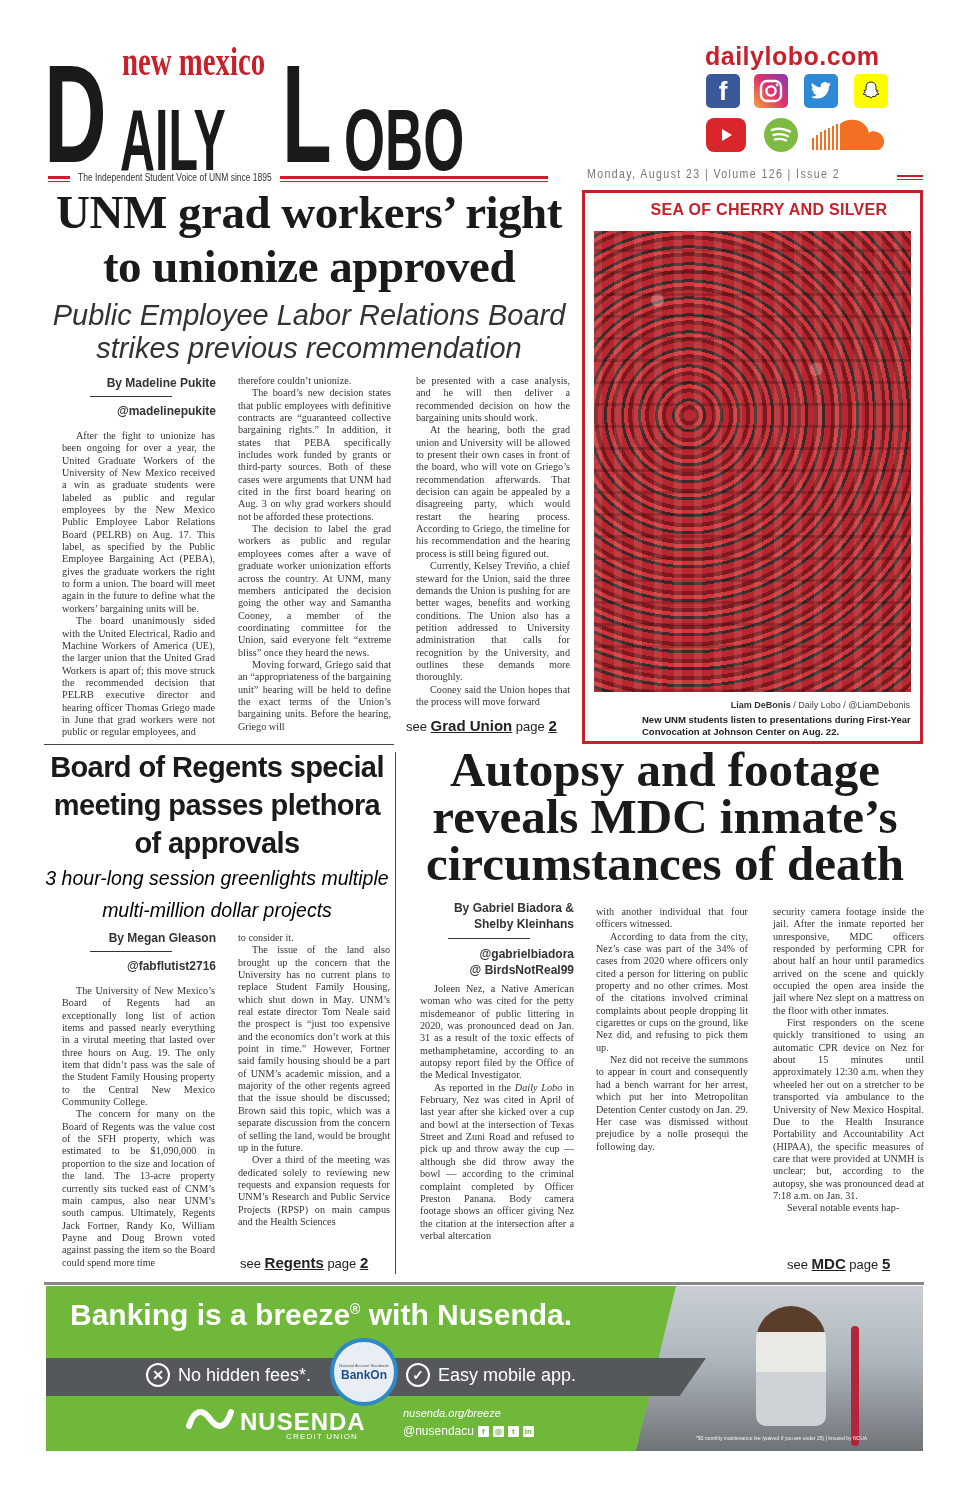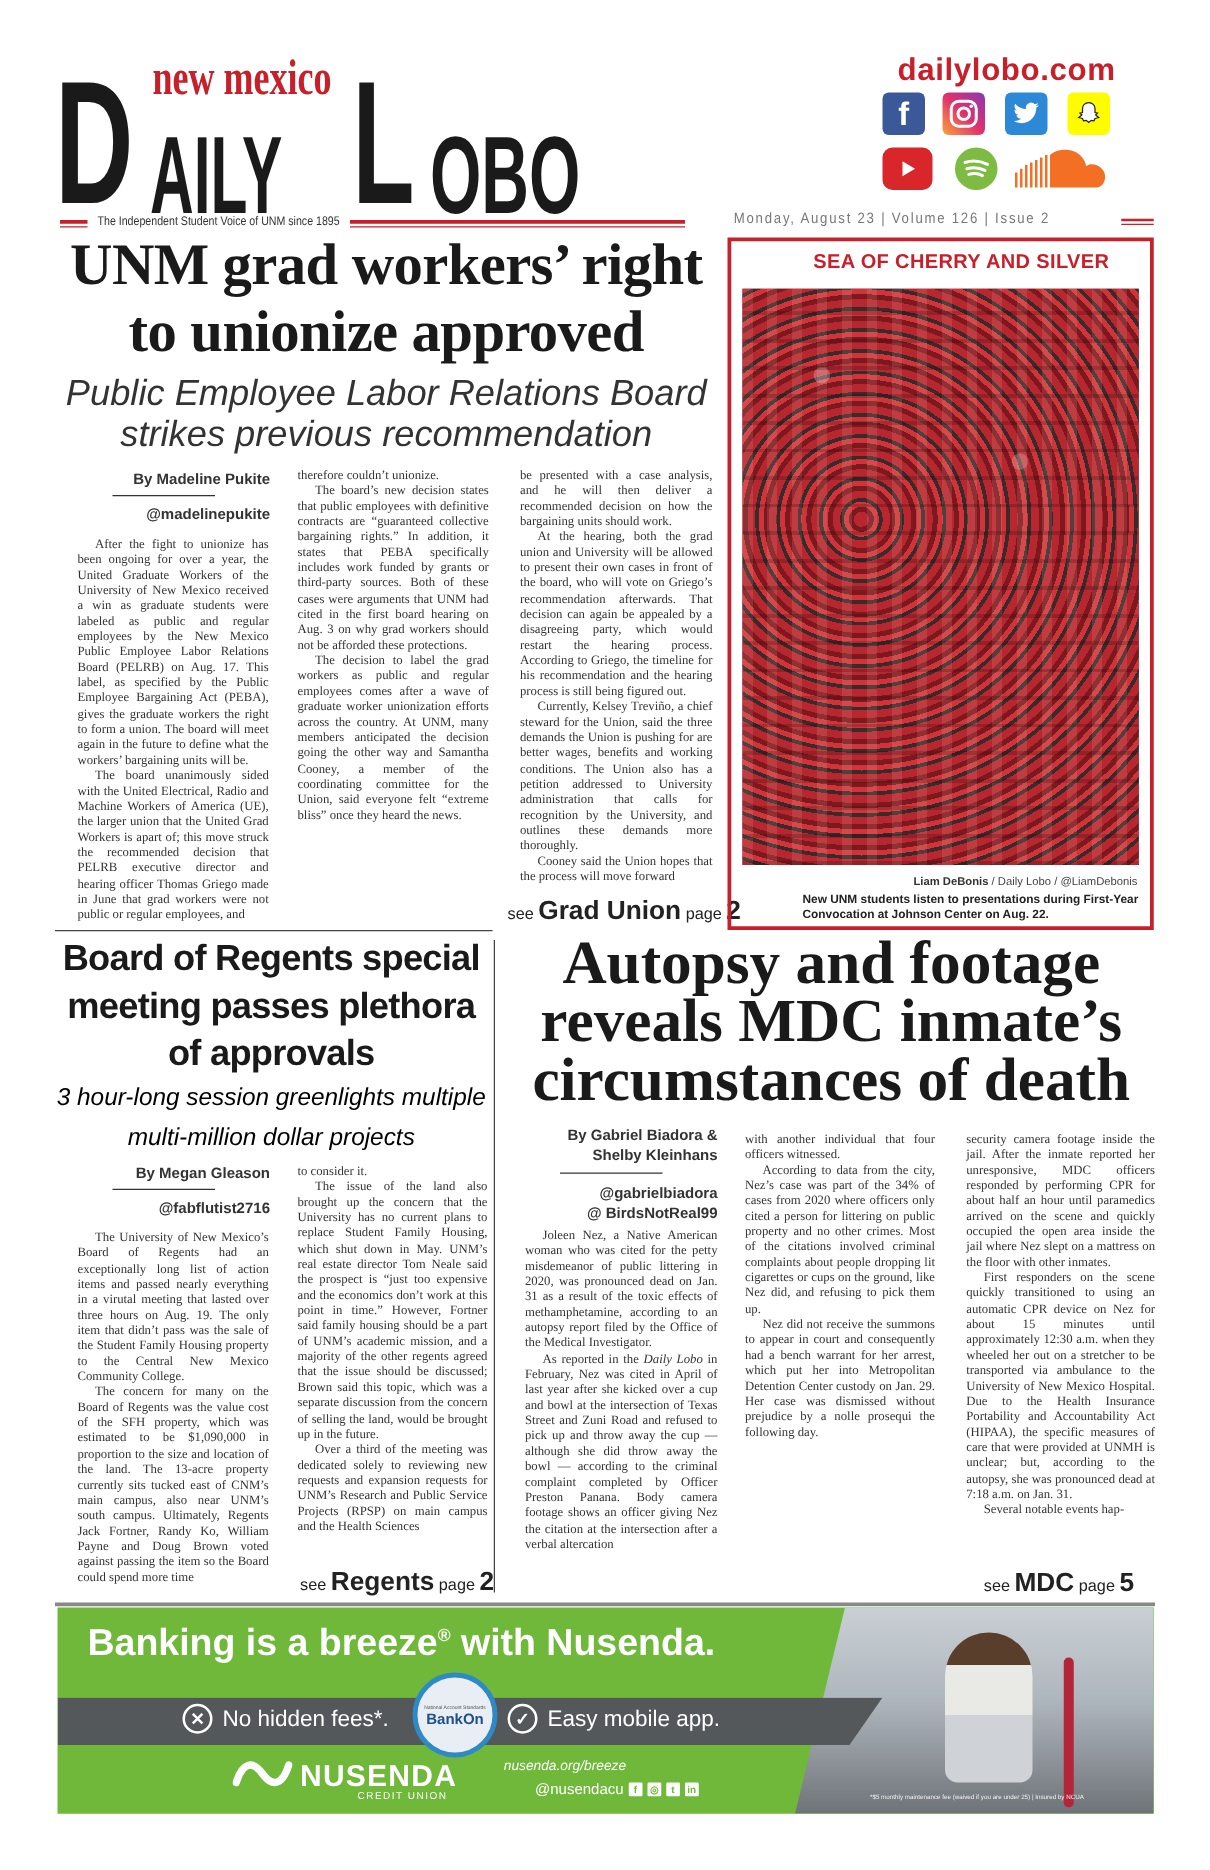--- a/index.html
+++ b/index.html
@@ -12,21 +12,21 @@
   .mh-D { left: 0; top: 4px; font-size: 140px; transform: scaleX(0.62); letter-spacing: -2px; }
   .mh-AILY { left: 76px; top: 56px; font-size: 88px; transform: scaleX(0.55); }
   .mh-L { left: 238px; top: 4px; font-size: 140px; transform: scaleX(0.58); }
   .mh-OBO { left: 300px; top: 56px; font-size: 88px; transform: scaleX(0.6); }
   .mh-nm { position: absolute; left: 78px; top: 2px; font-family: "Liberation Serif", serif; font-weight: 700; color: #c8202a; font-size: 40px; transform: scaleX(0.72); transform-origin: left top; line-height: 1; }
   .mh-tag { position: absolute; left: 34px; top: 132px; font-family: "Liberation Sans", sans-serif; font-size: 10px; color: #333; transform: scaleX(0.85); transform-origin: left top; white-space: nowrap; }
   .mh-rule-l { position: absolute; left: 4px; top: 136px; width: 22px; height: 6px; border-top: 3px solid #c8202a; border-bottom: 1px solid #c8202a; }
   .mh-rule-r { position: absolute; left: 236px; top: 136px; width: 268px; height: 6px; border-top: 3px solid #c8202a; border-bottom: 1px solid #c8202a; }
 
   
-  .site { position: absolute; left: 705px; top: 42px; font-family: "Liberation Sans", sans-serif; font-weight: 700; font-size: 25px; color: #c8202a; letter-spacing: 0.5px; margin-left: 13px; }
+  .site { position: absolute; left: 705px; top: 42px; font-family: "Liberation Sans", sans-serif; font-weight: 700; font-size: 25px; color: #c8202a; letter-spacing: 0.5px; }
   .social { position: absolute; left: 706px; top: 74px; width: 186px; }
   .soc { position: absolute; width: 34px; height: 34px; border-radius: 5px; display: flex; align-items: center; justify-content: center; color: #fff; font-family: "Liberation Sans", sans-serif; font-weight: 700; }
   .dateline { position: absolute; left: 587px; top: 167px; font-family: "Liberation Sans", sans-serif; font-size: 12px; color: #777; letter-spacing: 1.6px; transform: scaleX(0.88); transform-origin: left top; white-space: nowrap; }
   .date-rule { position: absolute; left: 897px; top: 175px; width: 26px; height: 5px; border-top: 2px solid #c8202a; border-bottom: 1px solid #c8202a; }
 
   
   .photo-box { position: absolute; left: 582px; top: 190px; width: 341px; height: 554px; border: 3px solid #c8202a; }
   .photo-title { position: absolute; left: 0; top: 8px; width: 100%; text-align: center; font-family: "Liberation Sans", sans-serif; font-weight: 700; font-size: 16px; color: #c8202a; letter-spacing: 0.3px; padding-left: 33px; }
   .photo { position: absolute; left: 9px; top: 38px; width: 317px; height: 461px; overflow: hidden;
     background:
@@ -47,21 +47,21 @@
   .dek1 { position: absolute; left: 44px; top: 299px; width: 530px; text-align: center; font-family: "Liberation Sans", sans-serif; font-style: italic; font-size: 29px; line-height: 33px; color: #333; }
 
   .byline { position: absolute; text-align: right; font-family: "Liberation Sans", sans-serif; font-weight: 700; font-size: 12px; color: #333; }
   .byline .rule { display: block; width: 82px; height: 1px; background: #333; margin: 6px auto 7px; }
 
   .col { position: absolute; font-family: "Liberation Serif", serif; font-size: 10.2px; line-height: 12.35px; color: #333; text-align: justify; hyphens: auto; }
   .col p { text-indent: 14px; padding-left: 16px; }
   .col p.noind { text-indent: 0; }
 
   .jump { position: absolute; font-family: "Liberation Sans", sans-serif; font-size: 13px; color: #222; white-space: nowrap; }
-  .jump b { font-size: 21px; font-weight: 700; }
+  .jump b { font-size: 15px; font-weight: 700; text-decoration: underline; }
 
   .hrule { position: absolute; height: 1px; background: #444; }
   .vrule { position: absolute; width: 1px; background: #444; }
 
   .hl2 { position: absolute; left: 44px; top: 748px; width: 346px; text-align: center; font-family: "Liberation Sans", sans-serif; font-weight: 700; font-size: 29px; line-height: 38px; color: #1a1a1a; letter-spacing: -0.6px; }
   .dek2 { position: absolute; left: 44px; top: 862px; width: 346px; text-align: center; font-family: "Liberation Sans", sans-serif; font-style: italic; font-size: 19.5px; line-height: 32px; color: #000000; }
 
   .hl3 { position: absolute; left: 400px; top: 746px; width: 530px; text-align: center; font-family: "Liberation Serif", serif; font-weight: 700; font-size: 49px; line-height: 47px; color: #1a1a1a; }
 
   
@@ -77,21 +77,21 @@
   .ad-feat { position: absolute; top: 77px; display: flex; align-items: center; gap: 8px; font-family: "Liberation Sans", sans-serif; font-size: 18px; color: #fff; white-space: nowrap; }
   .ad-feat .circ { width: 24px; height: 24px; border: 2px solid #fff; border-radius: 50%; display: flex; align-items: center; justify-content: center; font-size: 14px; font-weight: 700; }
   .ad-badge { position: absolute; left: 284px; top: 52px; width: 68px; height: 68px; border-radius: 50%; background: #e8eef4; border: 4px solid #2f89c6; display: flex; flex-direction: column; align-items: center; justify-content: center; font-family: "Liberation Sans", sans-serif; }
   .ad-badge .bk { font-weight: 700; font-size: 12px; color: #1e4f8a; }
   .ad-badge .sm { font-size: 4px; color: #555; }
   .ad-logo { position: absolute; left: 140px; top: 118px; display: flex; align-items: center; gap: 6px; }
   .ad-wave { font-family: "Liberation Sans", sans-serif; font-weight: 700; font-size: 34px; color: #fff; line-height: 1; }
   .ad-brand { font-family: "Liberation Sans", sans-serif; font-weight: 700; font-size: 24px; color: #fff; letter-spacing: 1px; line-height: 1; }
   .ad-cu { position: absolute; left: 240px; top: 146px; font-family: "Liberation Sans", sans-serif; font-size: 8px; color: #fff; letter-spacing: 1.2px; }
   .ad-url { position: absolute; left: 357px; top: 121px; font-family: "Liberation Sans", sans-serif; font-style: italic; font-size: 11px; color: #fff; }
-  .ad-handle { position: absolute; left: 357px; top: 138px; font-family: "Liberation Sans", sans-serif; font-size: 12px; color: #fff; display: flex; gap: 4px; align-items: center; margin-left: 25px; }
+  .ad-handle { position: absolute; left: 357px; top: 138px; font-family: "Liberation Sans", sans-serif; font-size: 12px; color: #fff; display: flex; gap: 4px; align-items: center; }
   .ad-mini { display: inline-block; width: 11px; height: 11px; background: #fff; color: #6fb83a; font-size: 8px; font-weight: 700; text-align: center; line-height: 11px; border-radius: 1px; }
   .ad-fine { position: absolute; left: 650px; top: 149px; font-family: "Liberation Sans", sans-serif; font-size: 5px; color: #f2f2f2; white-space: nowrap; }
 </style>
 </head>
 <body>
 
 <div class="masthead">
   <span class="mh-big mh-D">D</span>
   <span class="mh-nm">new mexico</span>
   <span class="mh-big mh-AILY">AILY</span>
@@ -160,20 +160,21 @@
 </div>
 
 <div class="col" style="left:46px;top:430px;width:169px;">
   <p>After the fight to unionize has been ongoing for over a year, the United Graduate Workers of the University of New Mexico received a win as graduate students were labeled as public and regular employees by the New Mexico Public Employee Labor Relations Board (PELRB) on Aug. 17. This label, as specified by the Public Employee Bargaining Act (PEBA), gives the graduate workers the right to form a union. The board will meet again in the future to define what the workers’ bargaining units will be.</p>
   <p>The board unanimously sided with the United Electrical, Radio and Machine Workers of America (UE), the larger union that the United Grad Workers is apart of; this move struck the recommended decision that PELRB executive director and hearing officer Thomas Griego made in June that grad workers were not public or regular employees, and</p>
 </div>
 <div class="col" style="left:222px;top:375px;width:169px;">
   <p class="noind">therefore couldn’t unionize.</p>
   <p>The board’s new decision states that public employees with definitive contracts are “guaranteed collective bargaining rights.” In addition, it states that PEBA specifically includes work funded by grants or third-party sources. Both of these cases were arguments that UNM had cited in the first board hearing on Aug. 3 on why grad workers should not be afforded these protections.</p>
   <p>The decision to label the grad workers as public and regular employees comes after a wave of graduate worker unionization efforts across the country. At UNM, many members anticipated the decision going the other way and Samantha Cooney, a member of the coordinating committee for the Union, said everyone felt “extreme bliss” once they heard the news.</p>
+  <p>Moving forward, Griego said that an “appropriateness of the bargaining unit” hearing will be held to define the exact terms of the Union’s bargaining units. Before the hearing, Griego will</p>
 </div>
 <div class="col" style="left:400px;top:375px;width:170px;">
   <p class="noind">be presented with a case analysis, and he will then deliver a recommended decision on how the bargaining units should work.</p>
   <p>At the hearing, both the grad union and University will be allowed to present their own cases in front of the board, who will vote on Griego’s recommendation afterwards. That decision can again be appealed by a disagreeing party, which would restart the hearing process. According to Griego, the timeline for his recommendation and the hearing process is still being figured out.</p>
   <p>Currently, Kelsey Treviño, a chief steward for the Union, said the three demands the Union is pushing for are better wages, benefits and working conditions. The Union also has a petition addressed to University administration that calls for recognition by the University, and outlines these demands more thoroughly.</p>
   <p>Cooney said the Union hopes that the process will move forward</p>
 </div>
 <div class="jump" style="left:406px;top:717px;">
   <span>see </span><b>Grad Union</b><span> page </span><b>2</b>
 </div>

